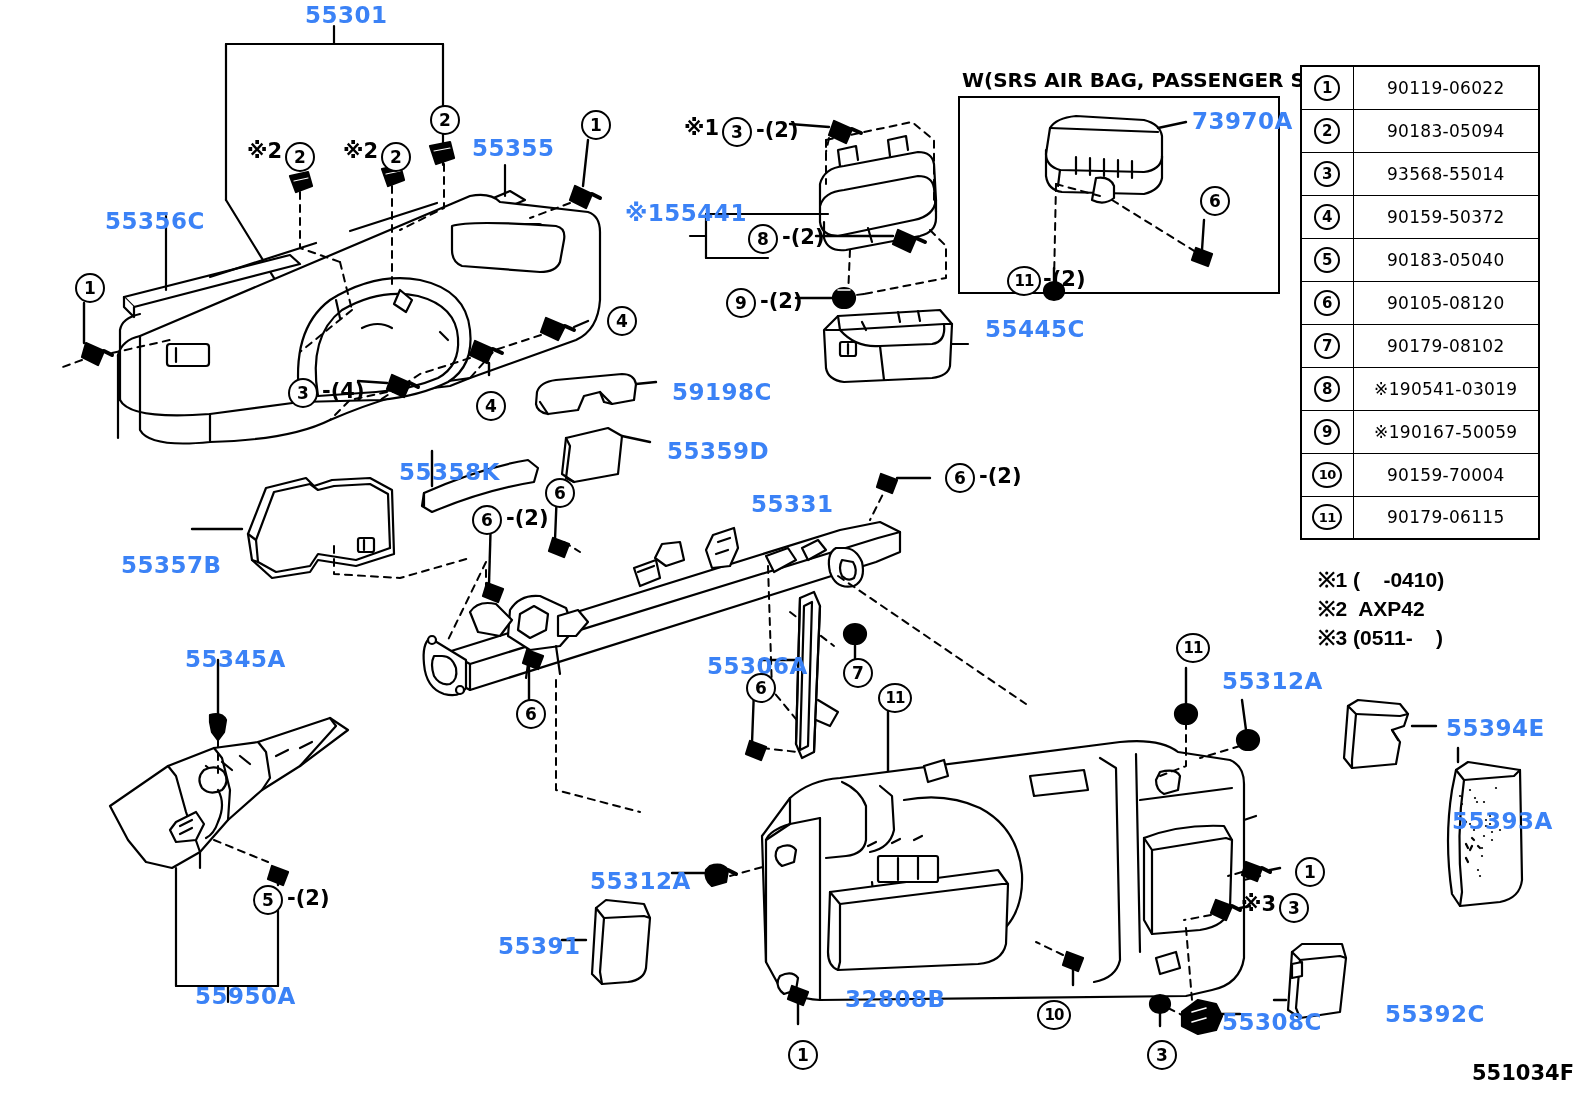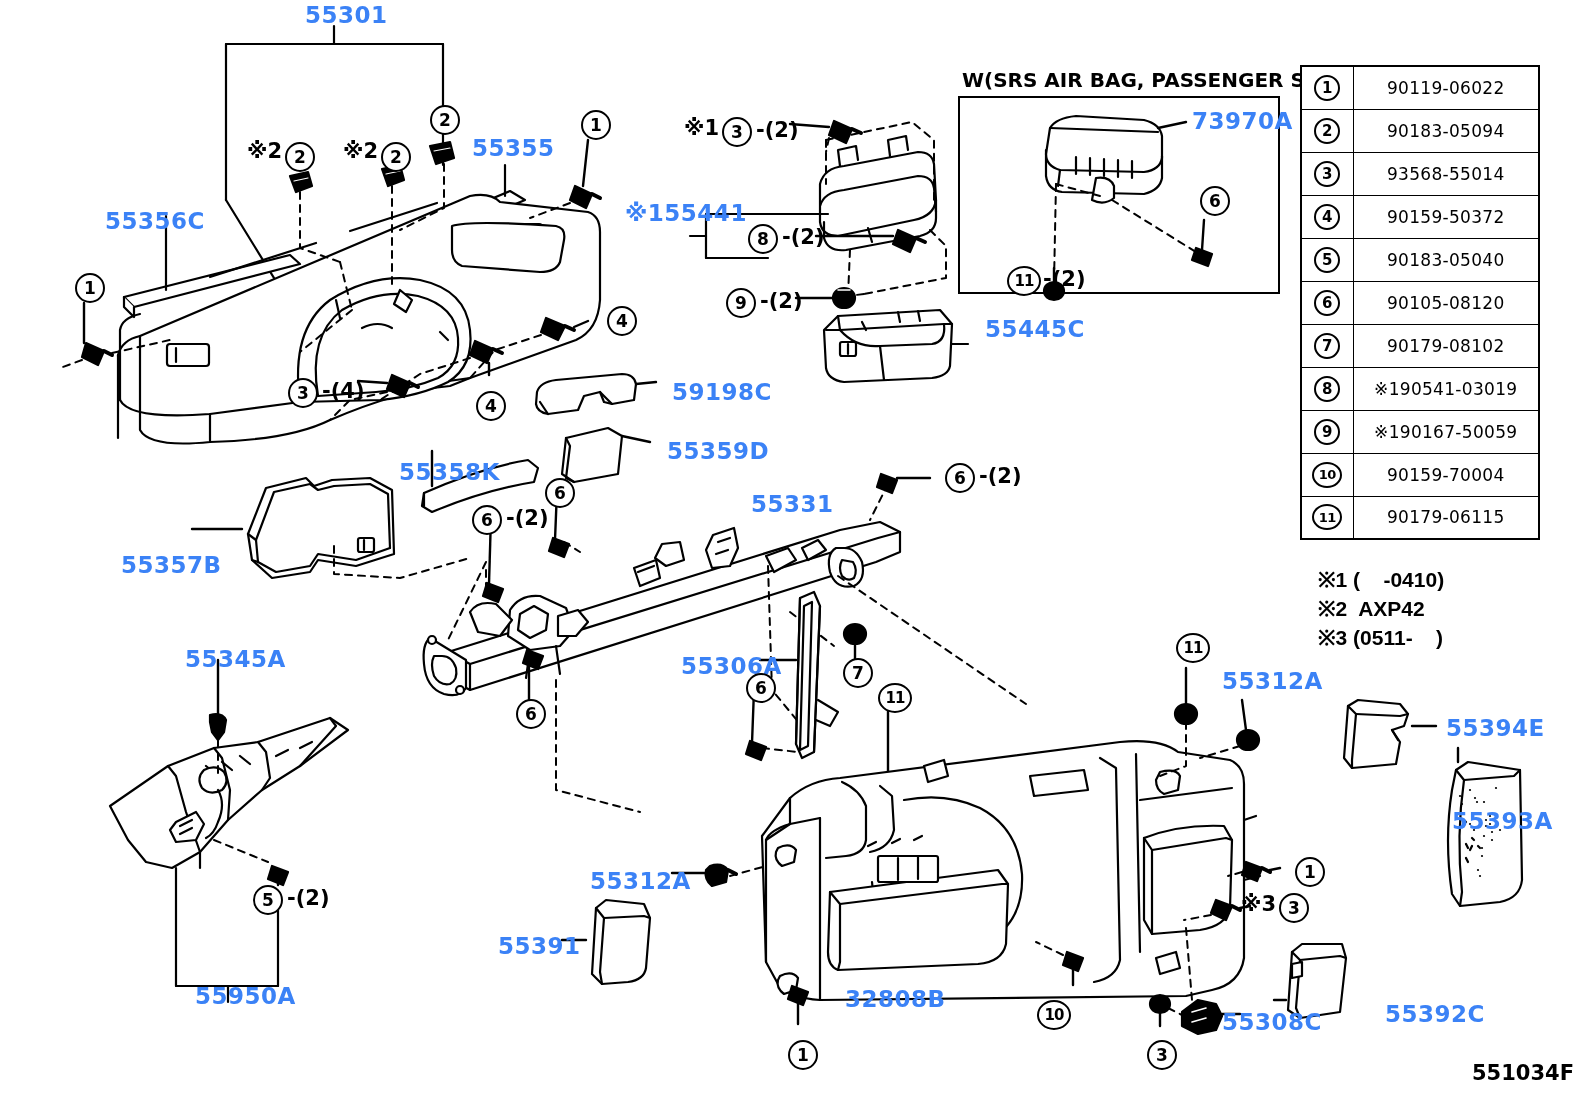--- a/index.html
+++ b/index.html
@@ -653,21 +653,21 @@
       <div class="lbl" style="left: 472px; top: 100px; margin-top: 37px;">55355</div>
       <div class="lbl" style="left: 105px; top: 210px;">55356C</div>
       <div class="lbl" style="left: 625px; top: 202px;">※155441</div>
       <div class="lbl" style="left: 1192px; top: 110px;">73970A</div>
       <div class="lbl" style="left: 985px; top: 318px;">55445C</div>
       <div class="lbl" style="left: 672px; top: 381px;">59198C</div>
       <div class="lbl" style="left: 667px; top: 440px;">55359D</div>
       <div class="lbl" style="left: 399px; top: 417px; margin-top: 44px;">55358K</div>
       <div class="lbl" style="left: 121px; top: 521px; margin-top: 33px;">55357B</div>
       <div class="lbl" style="left: 751px; top: 493px;">55331</div>
-      <div class="lbl" style="left: 681px; top: 655px;">55306A</div>
+      <div class="lbl" style="left: 707px; top: 655px;">55306A</div>
       <div class="lbl" style="left: 185px; top: 648px;">55345A</div>
       <div class="lbl" style="left: 195px; top: 985px;">55950A</div>
       <div class="lbl" style="left: 1222px; top: 670px;">55312A</div>
       <div class="lbl" style="left: 1446px; top: 717px;">55394E</div>
       <div class="lbl" style="left: 1452px; top: 810px;">55393A</div>
       <div class="lbl" style="left: 590px; top: 870px;">55312A</div>
       <div class="lbl" style="left: 498px; top: 935px;">55391</div>
       <div class="lbl" style="left: 845px; top: 988px;">32808B</div>
       <div class="lbl" style="left: 1222px; top: 1011px;">55308C</div>
       <div class="lbl" style="left: 1385px; top: 1003px;">55392C</div>

